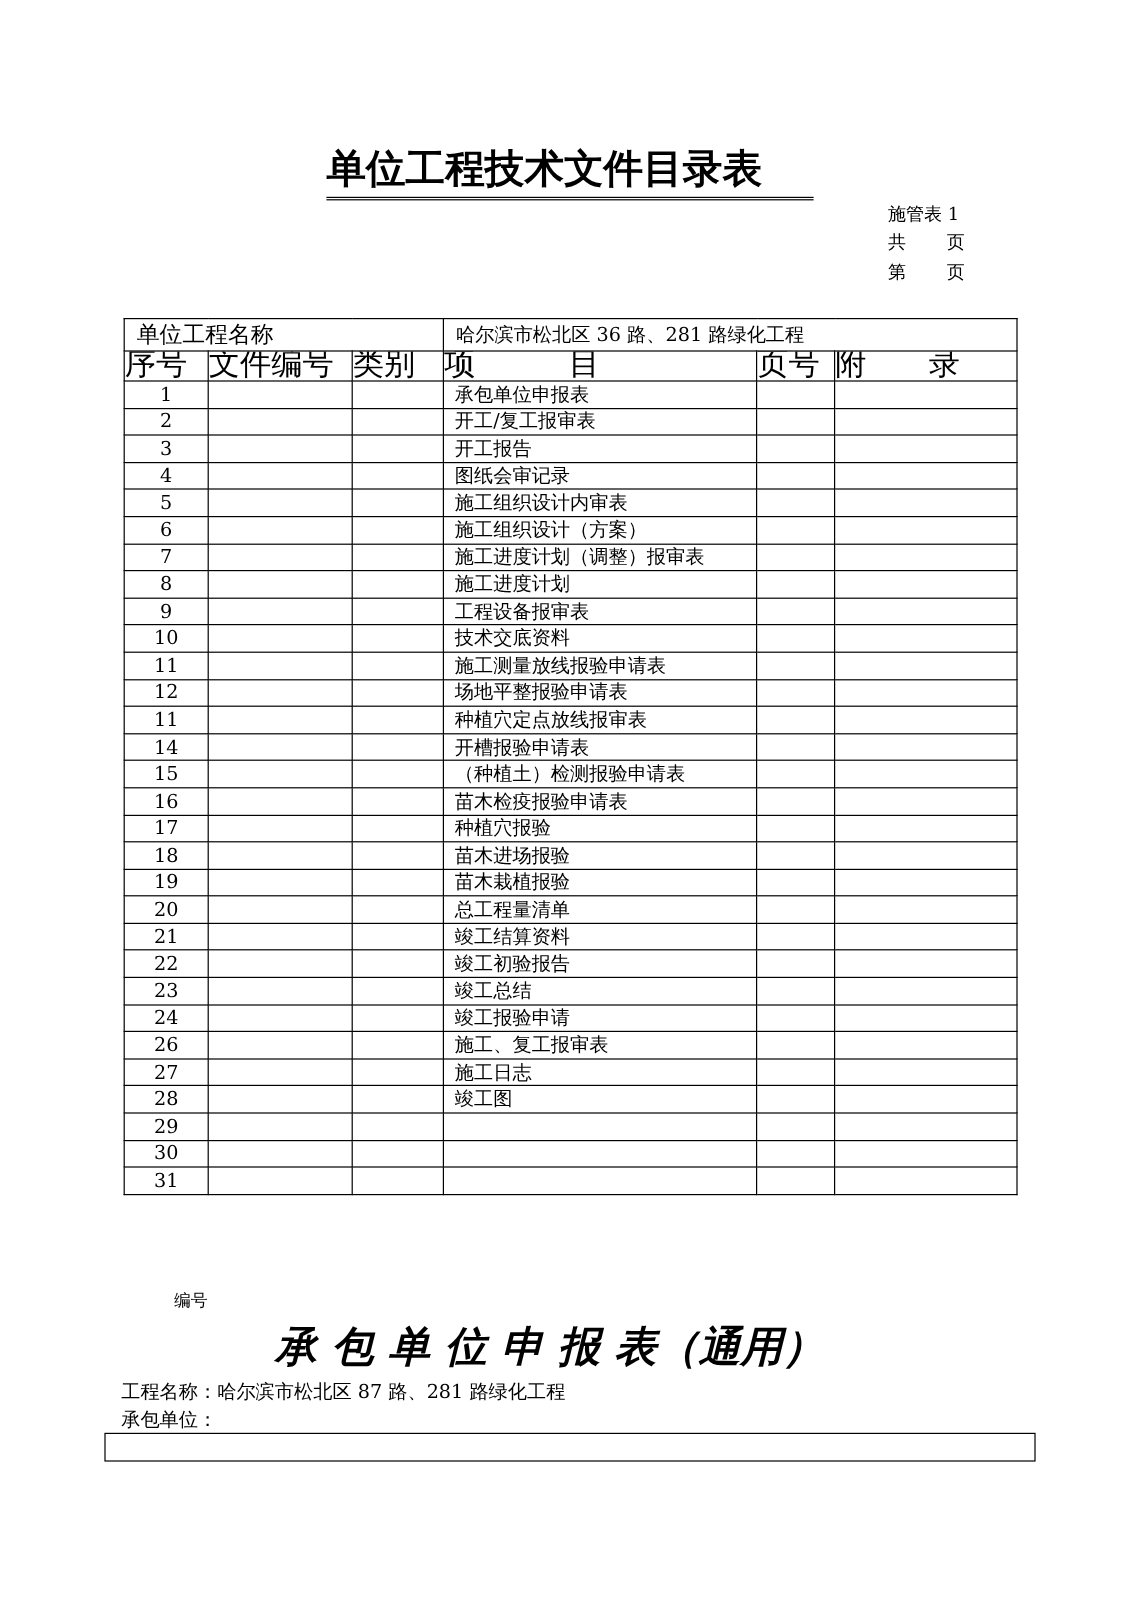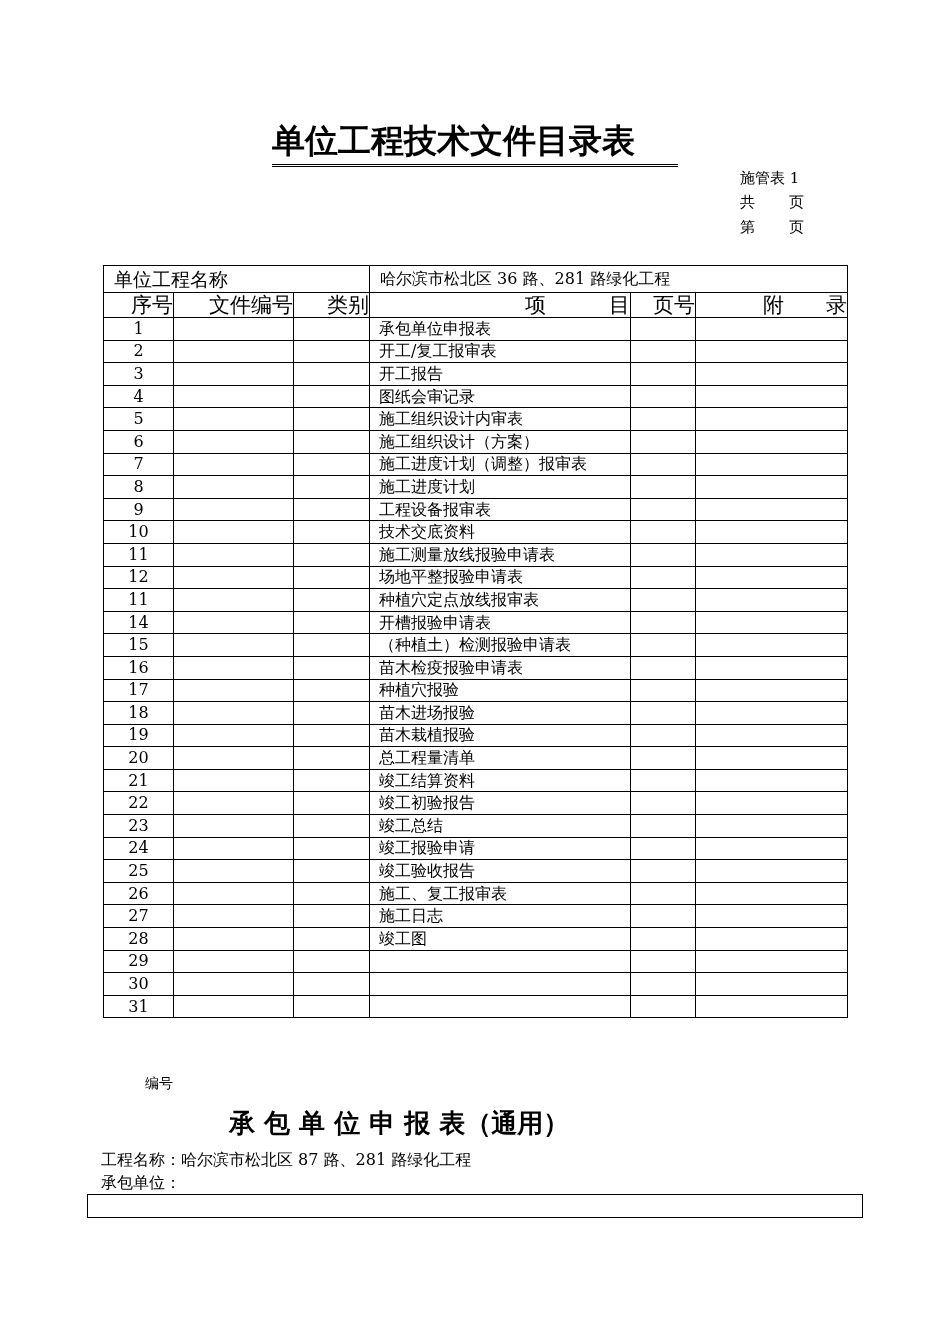--- a/index.html
+++ b/index.html
@@ -18,30 +18,30 @@
     .meta .gap { display: inline-block; width: 34px; }
     table.toc {
       position: absolute; left: 103px; top: 265px; width: 744px;
       border-collapse: collapse; table-layout: fixed;
     }
     table.toc td {
       border: 1px solid #000; padding: 0; overflow: hidden; white-space: nowrap;
       font-size: 16px; line-height: 20px; height: 21.6px;
     }
     tr.h1 td { height: 26px; font-family: "DejaVu Sans", "Liberation Sans", sans-serif; }
-    tr.h2 td { height: 24px; font-family: Liberation Sans, sans-serif;
-               font-size: 21px; text-align: right; }
+    tr.h2 td { height: 24px; font-family: Liberation Mono, monospace;
+               font-size: 26px; text-align: left; }
     .h1 .label { font-size: 19px; padding-left: 10px; }
     .h1 .value { font-family: "DejaVu Serif", "Liberation Serif", serif; font-size: 16px; padding-left: 10px; }
     td.num { text-align: center; }
     td.item { padding-left: 9px !important; }
     .code-label { left: 145px; top: 1075px; font-size: 14px; }
     .form-title {
       left: 229px; top: 1100px; font-family: "DejaVu Sans", "Liberation Sans", sans-serif;
-      font-size: 26px; font-weight: bold; line-height: 46px; white-space: nowrap;
+      font-size: 35px; font-weight: bold; line-height: 46px; white-space: nowrap; font-style: italic;
     }
     .form-line { left: 101px; font-size: 16px; line-height: 20px; white-space: nowrap; }
     .form-box { left: 87px; top: 1194px; width: 774px; height: 22px; border: 1px solid #000; }
   </style>
 </head>
 <body>
 
 <div class="abs title">单位工程技术文件目录表</div>
 
 <div class="abs meta" style="top:169px;">施管表 1</div>
@@ -260,28 +260,20 @@
       </tr>
       <tr>
         <td class="num">24</td>
         <td></td>
         <td></td>
         <td class="item">竣工报验申请</td>
         <td></td>
         <td></td>
       </tr>
       <tr>
-        <td class="num">25</td>
-        <td></td>
-        <td></td>
-        <td class="item">竣工验收报告</td>
-        <td></td>
-        <td></td>
-      </tr>
-      <tr>
         <td class="num">26</td>
         <td></td>
         <td></td>
         <td class="item">施工、复工报审表</td>
         <td></td>
         <td></td>
       </tr>
       <tr>
         <td class="num">27</td>
         <td></td>

